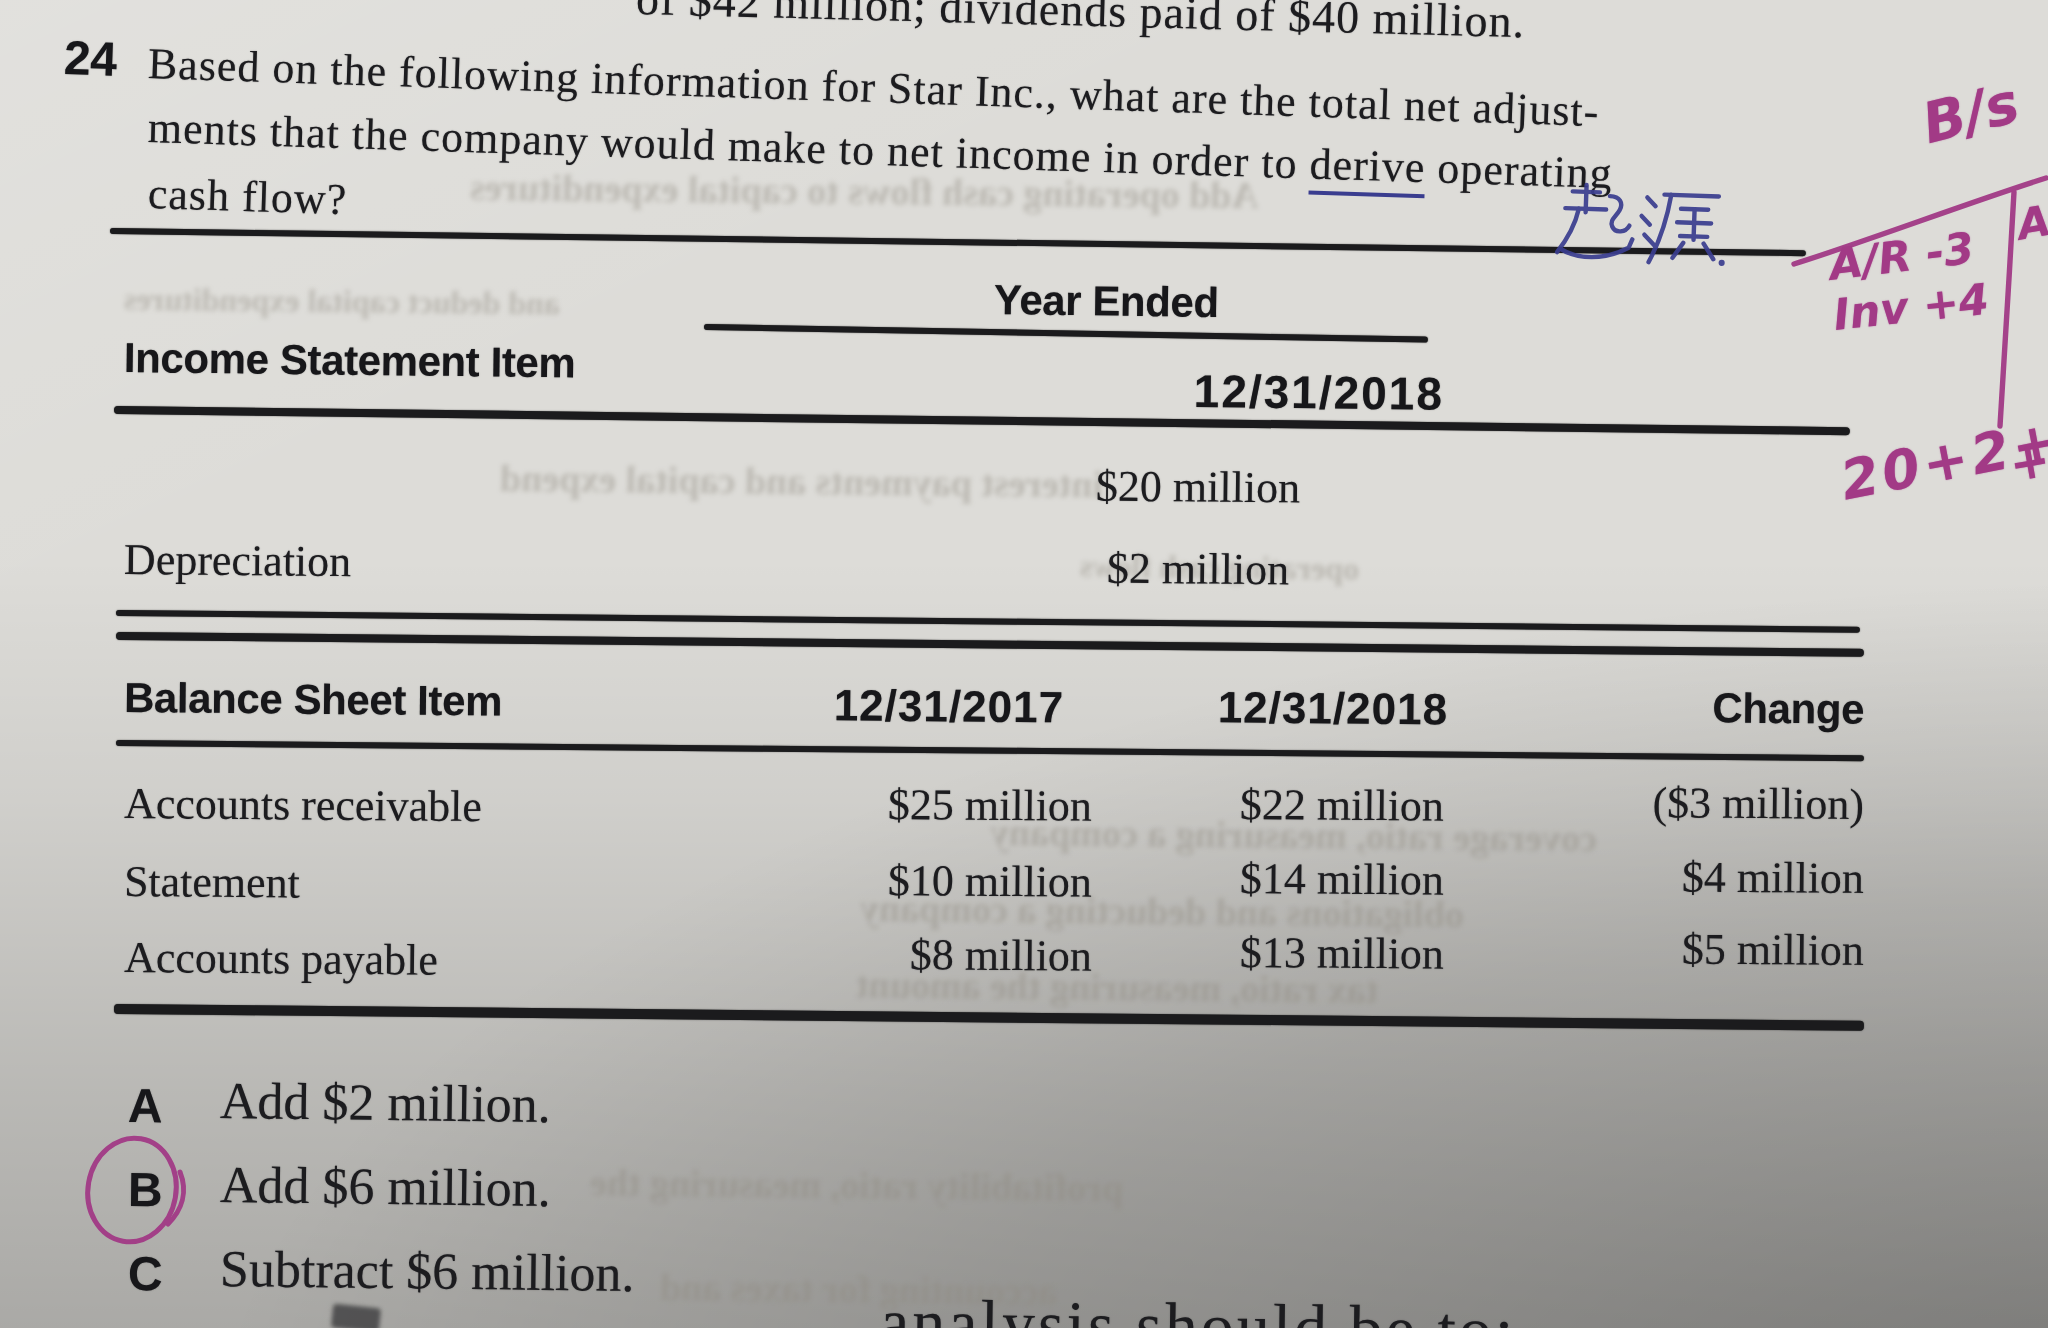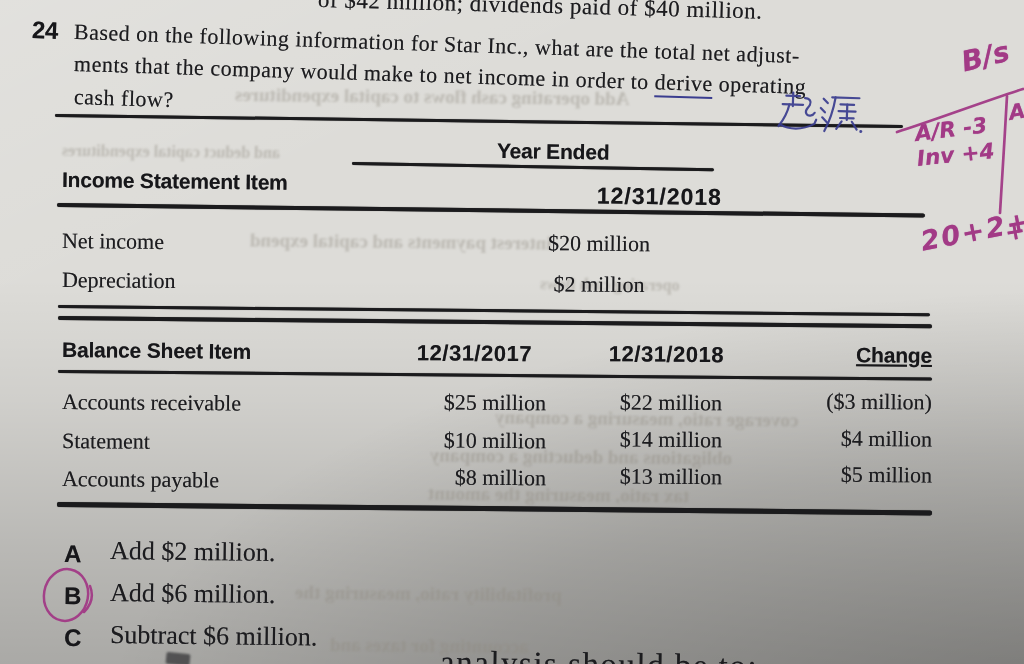--- a/index.html
+++ b/index.html
@@ -52,29 +52,28 @@
   <div class="rule" style="left:57px;top:203px;width:868px;height:3.5px;transform:rotate(.7deg);"></div>
   <div class="rule" style="left:58px;top:305px;width:872px;height:2.5px;transform:rotate(.55deg);"></div>
   <div class="rule" style="left:58px;top:316px;width:874px;height:4px;transform:rotate(.55deg);"></div>
   <div class="rule" style="left:58px;top:370px;width:874px;height:2.5px;transform:rotate(.5deg);"></div>
   <div class="rule" style="left:57px;top:502px;width:875px;height:4.5px;transform:rotate(.55deg);"></div>
 
   <div class="h" style="left:497px;top:139px;font-size:21px;transform:rotate(.8deg);">Year Ended</div>
   <div class="h" style="left:62px;top:168px;font-size:21px;transform:rotate(.7deg);">Income Statement Item</div>
   <div class="h" style="left:560px;top:182px;width:162px;font-size:23px;letter-spacing:1px;text-align:right;transform:rotate(.7deg);">12/31/2018</div>
 
-  <div class="t" style="left:62px;top:228px;font-size:22px;transform:rotate(.55deg);">Net income</div>
   <div class="t" style="left:520px;top:230px;width:158px;text-align:center;font-size:22px;transform:rotate(.55deg);">$20 million</div>
   <div class="t" style="left:62px;top:267px;font-size:22px;transform:rotate(.55deg);">Depreciation</div>
   <div class="t" style="left:520px;top:271px;width:158px;text-align:center;font-size:22px;transform:rotate(.55deg);">$2 million</div>
 
   <div class="h" style="left:62px;top:338px;font-size:21px;transform:rotate(.55deg);">Balance Sheet Item</div>
   <div class="h" style="left:398px;top:340px;width:134px;font-size:22px;letter-spacing:.5px;text-align:right;transform:rotate(.55deg);">12/31/2017</div>
   <div class="h" style="left:590px;top:341px;width:134px;font-size:22px;letter-spacing:.5px;text-align:right;transform:rotate(.55deg);">12/31/2018</div>
-  <div class="h" style="left:838px;top:343px;width:94px;font-size:21px;text-align:right;transform:rotate(.55deg);text-decoration:underline;">Change</div>
+  <div class="h" style="left:838px;top:343px;width:94px;font-size:21px;text-align:right;transform:rotate(.55deg);">Change</div>
 
   <div class="t" style="left:62px;top:389px;font-size:22px;transform:rotate(.5deg);">Accounts receivable</div>
   <div class="t" style="left:388px;top:389px;width:158px;text-align:right;font-size:22px;transform:rotate(.5deg);">$25 million</div>
   <div class="t" style="left:566px;top:389px;width:156px;text-align:right;font-size:22px;transform:rotate(.5deg);">$22 million</div>
   <div class="t" style="left:758px;top:388px;width:174px;text-align:right;font-size:22px;transform:rotate(.5deg);">($3 million)</div>
 
   <div class="t" style="left:62px;top:428px;font-size:22px;transform:rotate(.5deg);">Statement</div>
   <div class="t" style="left:388px;top:427px;width:158px;text-align:right;font-size:22px;transform:rotate(.5deg);">$10 million</div>
   <div class="t" style="left:566px;top:426px;width:156px;text-align:right;font-size:22px;transform:rotate(.5deg);">$14 million</div>
   <div class="t" style="left:758px;top:425px;width:174px;text-align:right;font-size:22px;transform:rotate(.5deg);">$4 million</div>

